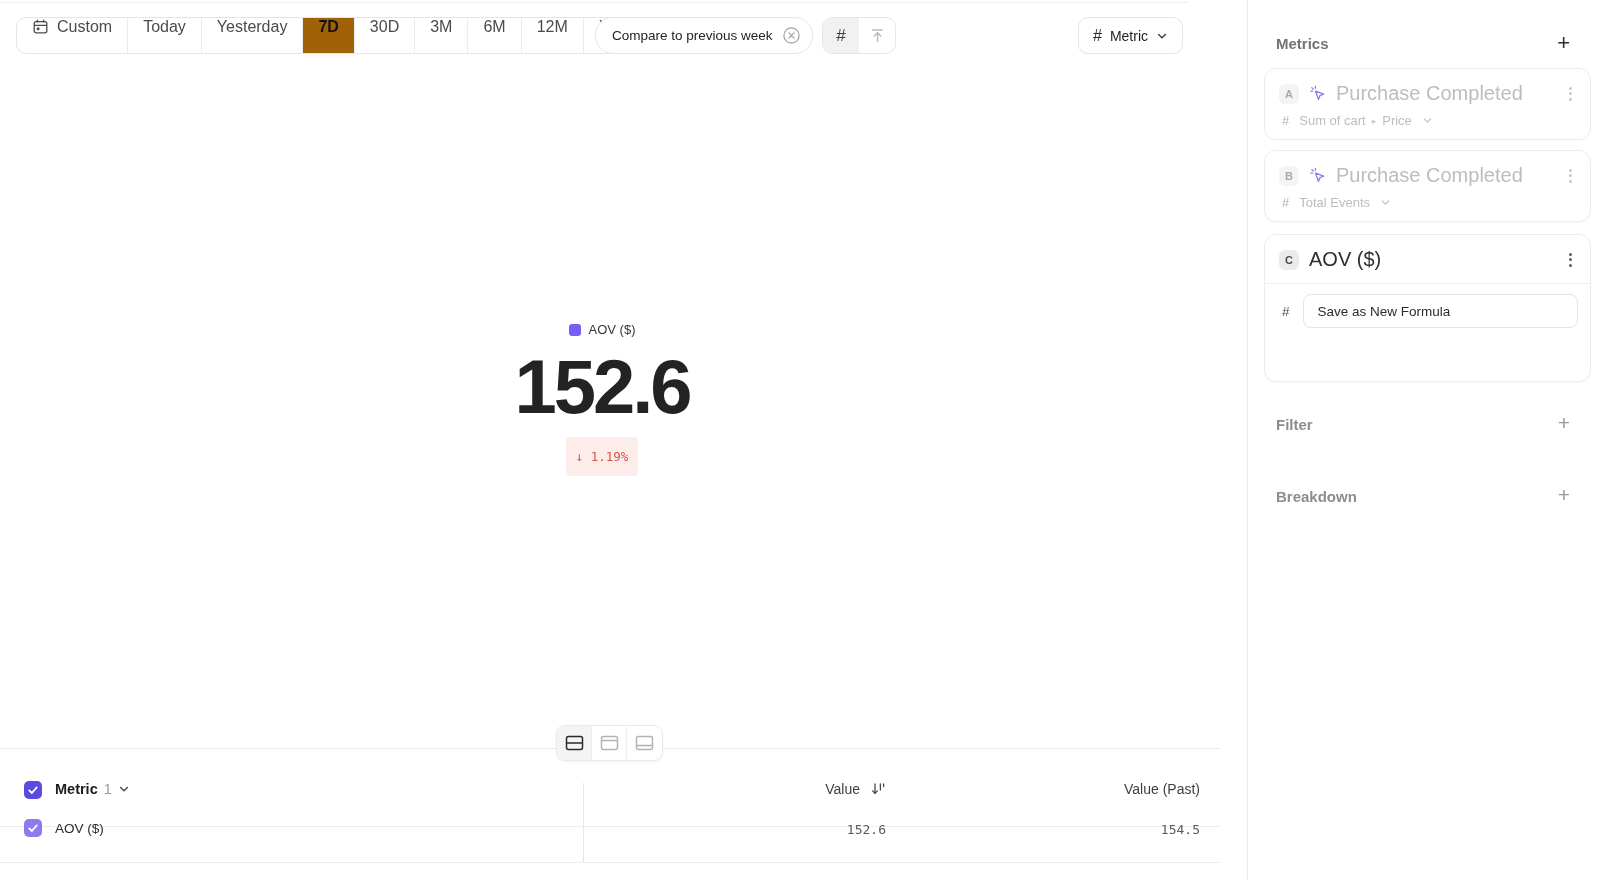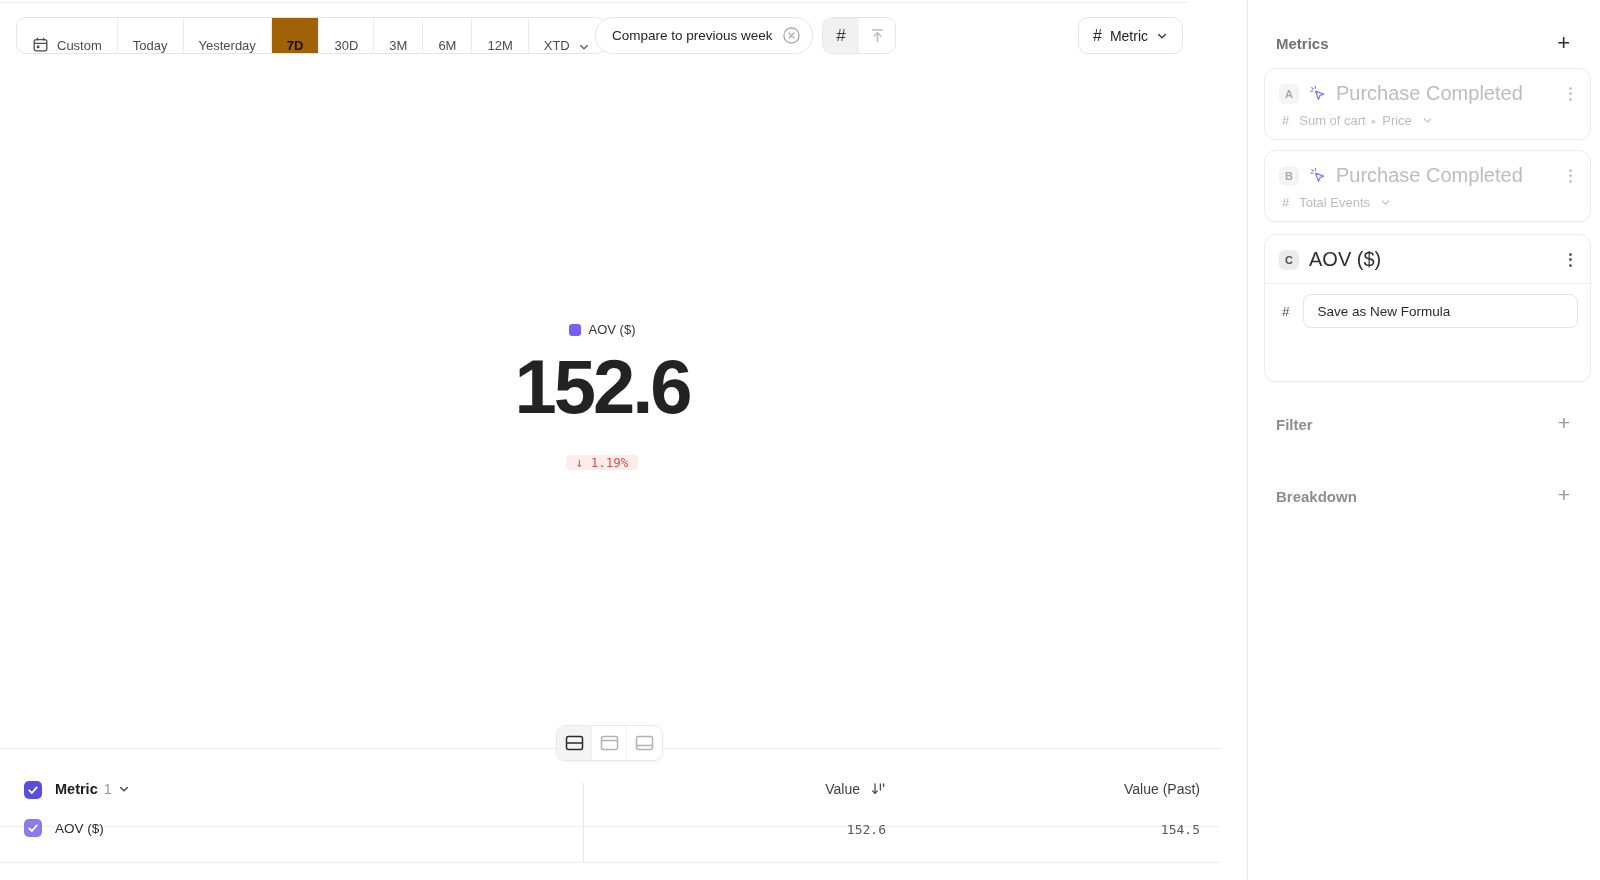--- a/index.html
+++ b/index.html
@@ -5,21 +5,21 @@
   * { margin:0; padding:0; box-sizing:border-box; }
   html,body { width:1600px; height:880px; background:#fff; overflow:hidden;
     font-family:"Liberation Sans", sans-serif; color:#333; }
 
   
   .top-hairline { position:absolute; top:2px; left:0; width:1188px; height:1px; background:#efefef; }
 
   
   .date-seg { position:absolute; top:17px; left:16px; height:37px; display:flex;
     border:1px solid #e5e5e5; border-radius:10px; background:#fff; overflow:hidden; }
-  .date-cell { display:flex; align-items:flex-end; gap:8px; padding:0 15px; font-size:13px;
+  .date-cell { display:flex; align-items:flex-start; gap:8px; padding:0 15px; font-size:16px;
     color:#4b4b4b; border-right:1px solid #ececec; cursor:pointer; white-space:nowrap; }
   .date-cell:last-child { border-right:none; }
   .date-cell.selected { background:#a16207; color:#121212; font-weight:bold; }
   .icon16 { width:17px; height:17px; display:block; }
   .chev { width:12px; height:12px; display:block; }
 
   .compare-chip { position:absolute; top:17px; left:595px; height:37px; border:1px solid #e6e6e6;
     border-radius:18px; background:#fff; display:flex; align-items:center; gap:9px;
     padding:0 11px 0 16px; font-size:13.5px; color:#242424; }
 
@@ -35,21 +35,21 @@
     cursor:pointer; box-shadow:0 1px 2px rgba(0,0,0,.02); }
   .metric-btn .hash-glyph { font-size:16px; font-weight:500; color:#2a2a2a; }
 
   
   .bignum-block { position:absolute; top:322px; left:0; width:1204px; text-align:center; }
   .legend-row { display:flex; align-items:center; justify-content:center; gap:8px; }
   .legend-swatch { width:12px; height:12px; border-radius:3px; background:#7a5cf6; }
   .legend-label { font-size:13px; color:#353535; }
   .big-number { margin-top:12px; font-size:76px; font-weight:bold; letter-spacing:-3px;
     color:#232323; line-height:1; }
-  .delta-badge { display:inline-block; margin-top:30px; padding:0 10px; border-radius:4px;
+  .delta-badge { display:inline-block; margin-top:12px; padding:12px 10px; border-radius:4px;
     background:#fcedea; color:#dc5148; font-family:"DejaVu Sans Mono", monospace; font-size:12.5px; }
 
   
   .hdivider { position:absolute; top:748px; left:0; width:1220px; height:1px; background:#e9e9e9; }
   .switcher { position:absolute; top:725px; left:556px; height:36px; display:flex;
     background:#fff; border:1px solid #e9e9e9; border-radius:9px; overflow:hidden;
     box-shadow:0 1px 3px rgba(0,0,0,.05); }
   .sw-cell { width:35px; display:flex; align-items:center; justify-content:center;
     border-right:1px solid #eee; cursor:pointer; }
   .sw-cell:last-child { border-right:none; }

